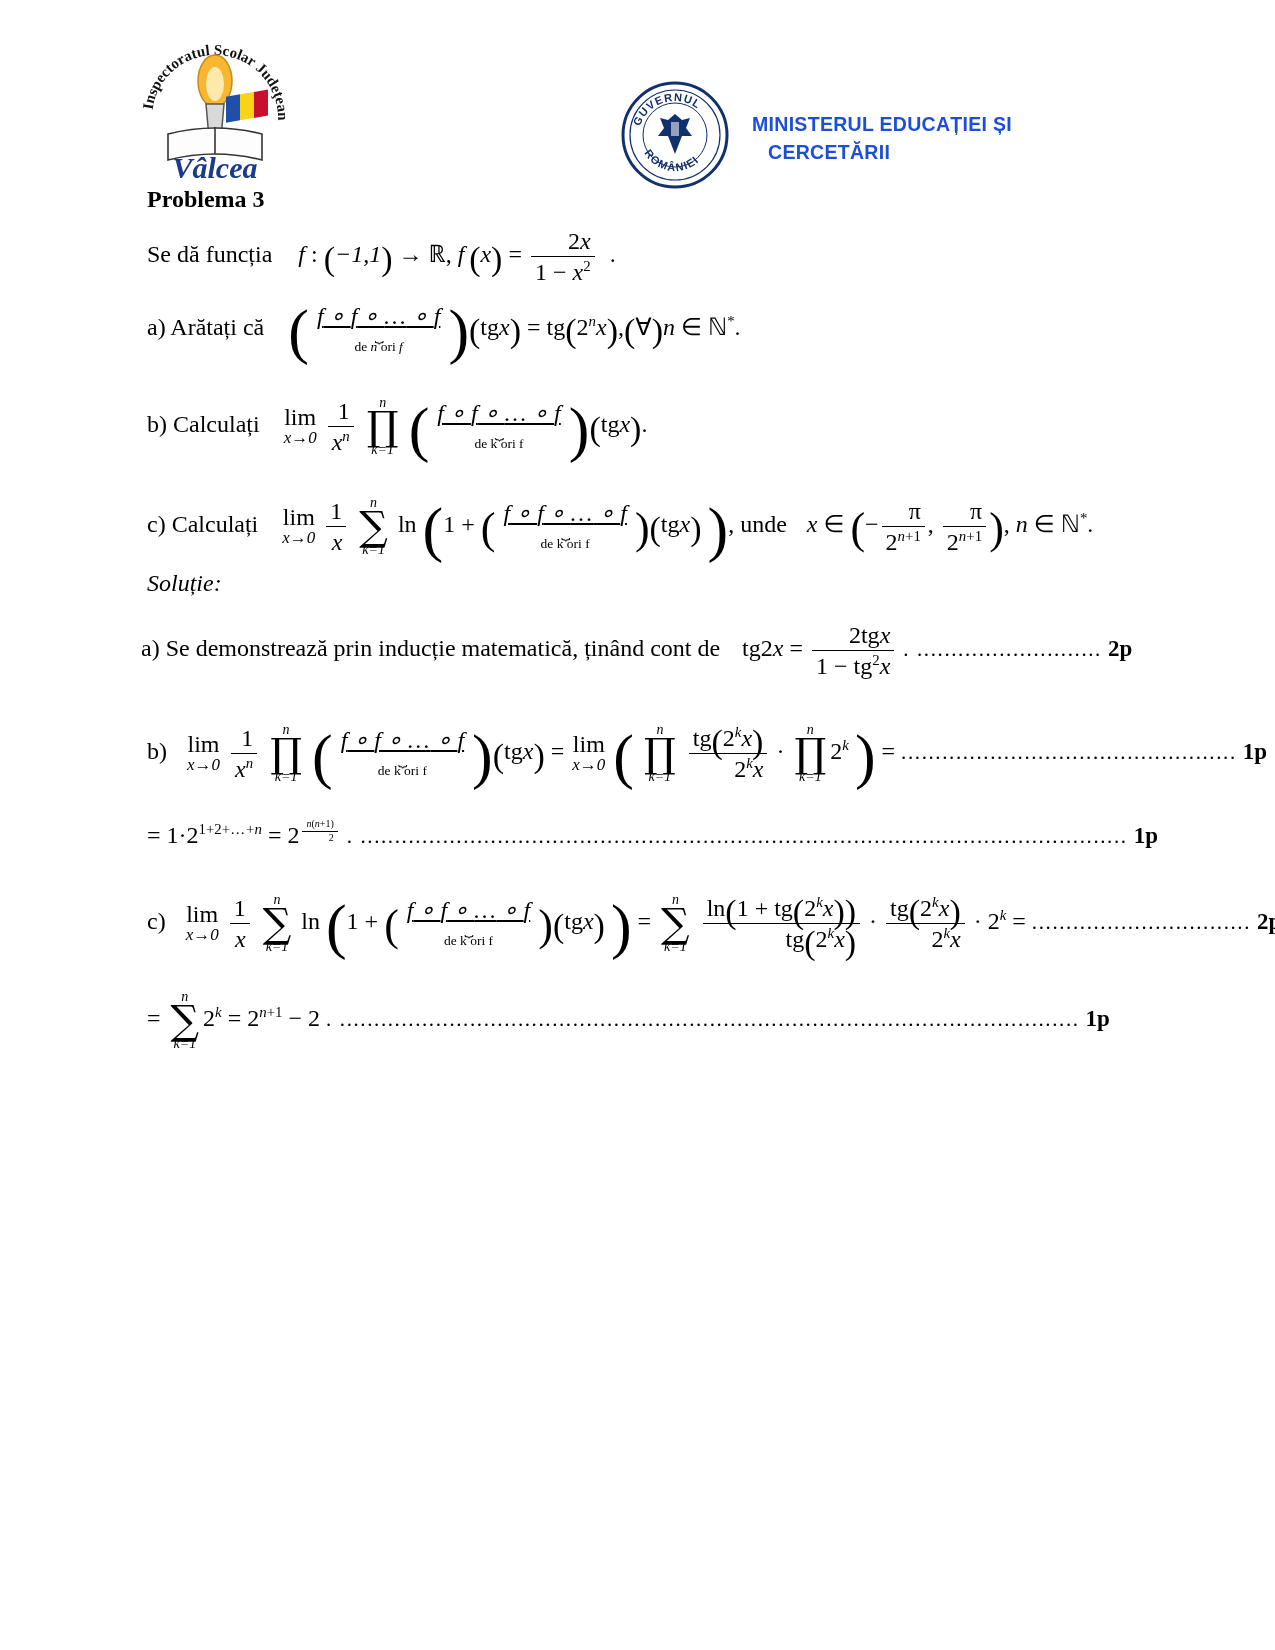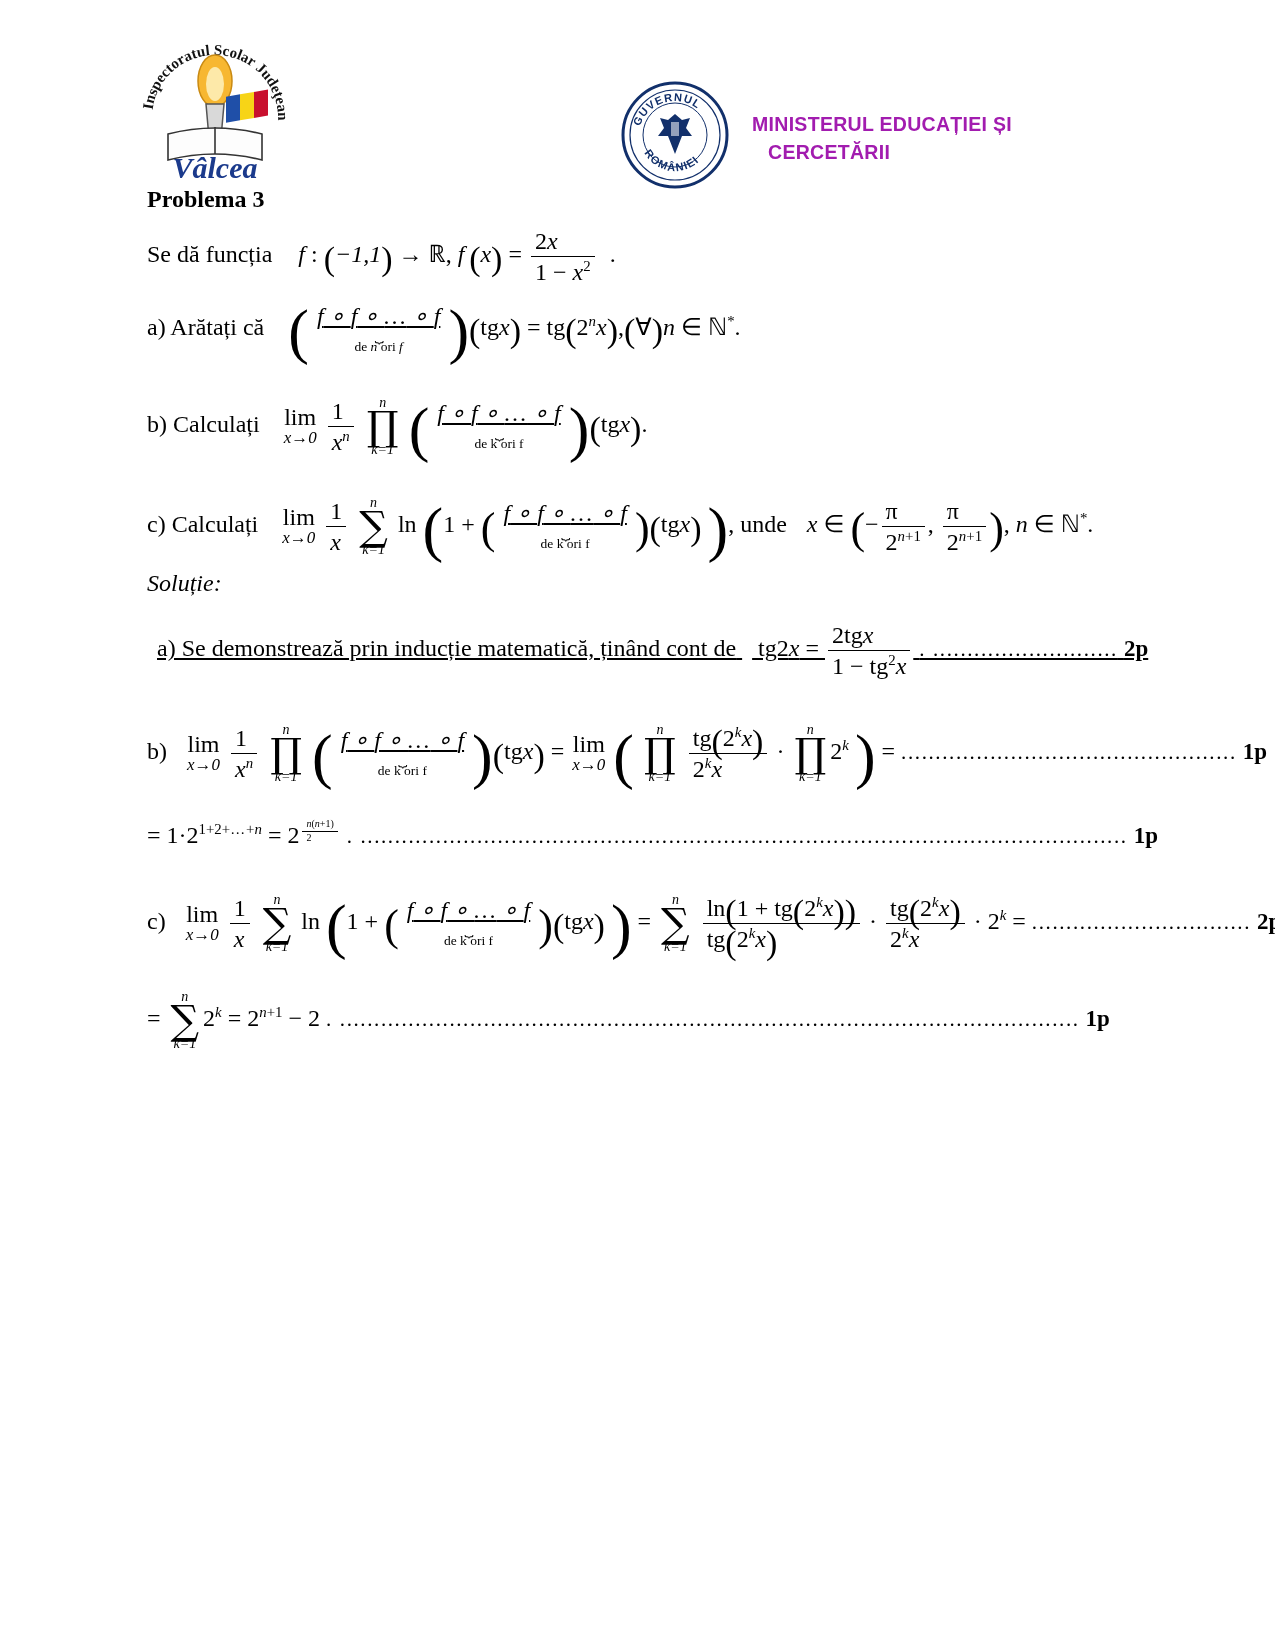--- a/index.html
+++ b/index.html
@@ -14,35 +14,35 @@
   .page{position:relative;width:1275px;height:1650px;}
 
   
   .header{position:absolute;top:18px;left:0;width:1275px;height:160px;}
   .logo-isj{position:absolute;left:140px;top:8px;width:150px;height:160px;}
   .logo-isj svg{display:block;}
   .gov-seal{position:absolute;left:620px;top:62px;width:110px;height:110px;}
   .min-text{
     position:absolute;left:752px;top:92px;width:420px;
     font-family:"Liberation Sans", sans-serif;
-    font-weight:bold;font-size:19.5px;color:#a21caf;
+    font-weight:bold;font-size:19.5px;color:#1d4ed8;
     letter-spacing:.3px;line-height:1.45;
   }
   .min-text .l2{display:block;padding-left:16px;}
 
   
   .content{position:absolute;left:0;top:178px;width:1275px;}
   .ln{position:absolute;font-size:24px;line-height:1.15;white-space:nowrap;}
   .bold{font-weight:bold;}
   .ital{font-style:italic;}
   .mathvar{font-style:italic;font-family:"Liberation Serif",serif;}
   .pts{font-weight:bold;font-size:23px;text-align:right;}
 
   
-  .frac{display:inline-block;vertical-align:middle;text-align:left;margin:0 3px;}
+  .frac{display:inline-block;vertical-align:middle;text-align:right;margin:0 3px;}
   .frac .num{display:block;padding:0 4px;border-bottom:1.3px solid #000;line-height:1.25;}
   .frac .den{display:block;padding:0 4px;line-height:1.25;}
   sup{font-size:.62em;vertical-align:super;line-height:0;}
 
   .bigop{display:inline-block;position:relative;vertical-align:middle;text-align:center;margin:0 4px;}
   .bigop .sym{display:block;font-size:40px;line-height:.82;font-family:"DejaVu Serif",serif;}
   .bigop .top{display:block;font-size:14px;font-style:italic;line-height:1;}
   .bigop .bot{display:block;font-size:14px;font-style:italic;line-height:1;}
 
   .lim{display:inline-block;vertical-align:middle;text-align:center;margin:8px 2px;}
@@ -179,21 +179,21 @@
       </span>
       <span class="paren sm">)</span><span class="paren xs">(</span>tg<span class="mathvar">x</span><span class="paren xs">)</span>
       <span class="paren">)</span><span>, unde</span>
       <span style="display:inline-block;width:8px"></span>
       <span class="mathvar">x</span> ∈ <span class="paren sm">(</span>−<span class="frac"><span class="num">π</span><span class="den">2<sup><span class="mathvar">n</span>+1</sup></span></span>,
       <span class="frac"><span class="num">π</span><span class="den">2<sup><span class="mathvar">n</span>+1</sup></span></span><span class="paren sm">)</span>, <span class="mathvar">n</span> ∈ ℕ<sup>*</sup>.
     </div>
 
     <div class="ln ital" style="left:147px; top:392px;">Soluție:</div>
 
-    <div class="ln" style="left:157px; top:442px;text-decoration:underline;">
+    <div class="ln" style="left:141px; top:442px;">
       <span>a) Se demonstrează prin inducție matematică, ținând cont de</span>
       <span style="display:inline-block;width:10px"></span>
       tg2<span class="mathvar">x</span> =
       <span class="frac"><span class="num">2tg<span class="mathvar">x</span></span><span class="den">1 − tg<sup>2</sup><span class="mathvar">x</span></span></span>
       <span class="leader">. ...........................</span>
       <span class="pts">2p</span>
     </div>
 
     <div class="ln" style="left:147px; top:545px;">
       <span>b)</span>

